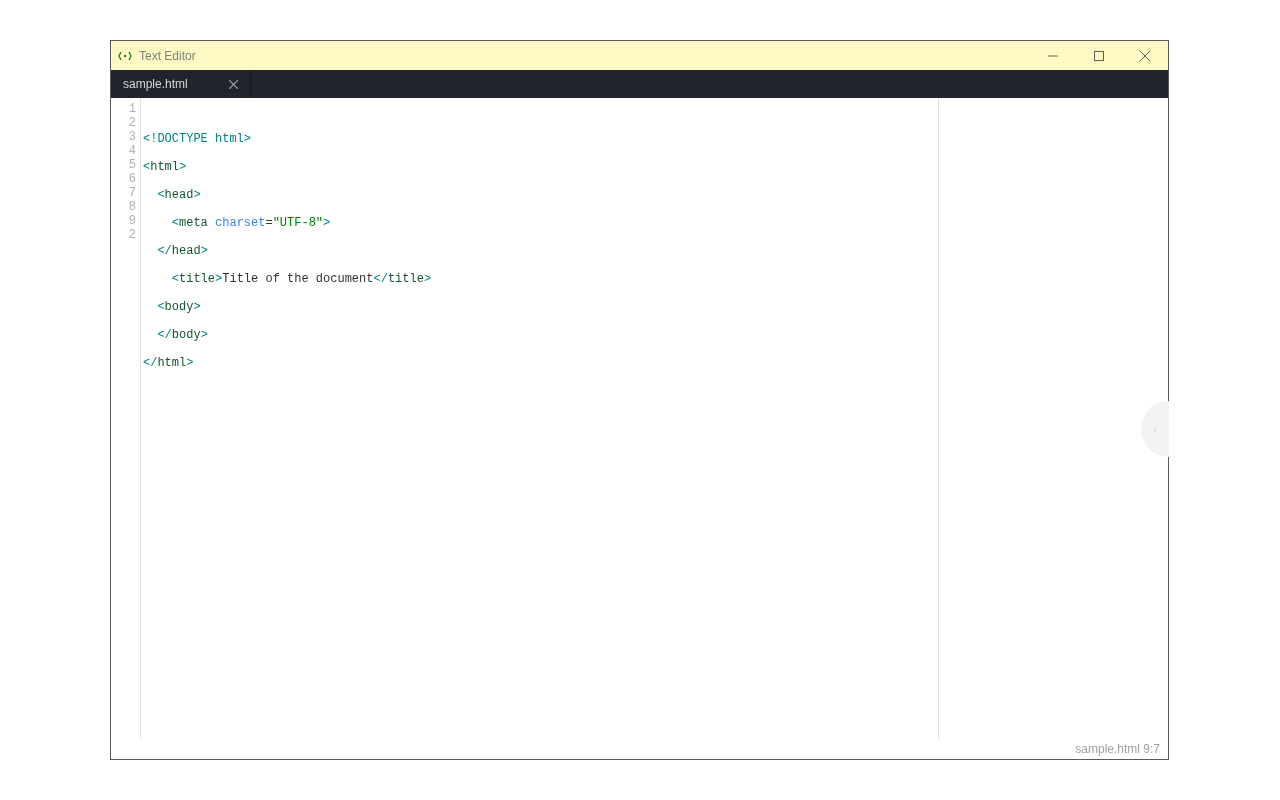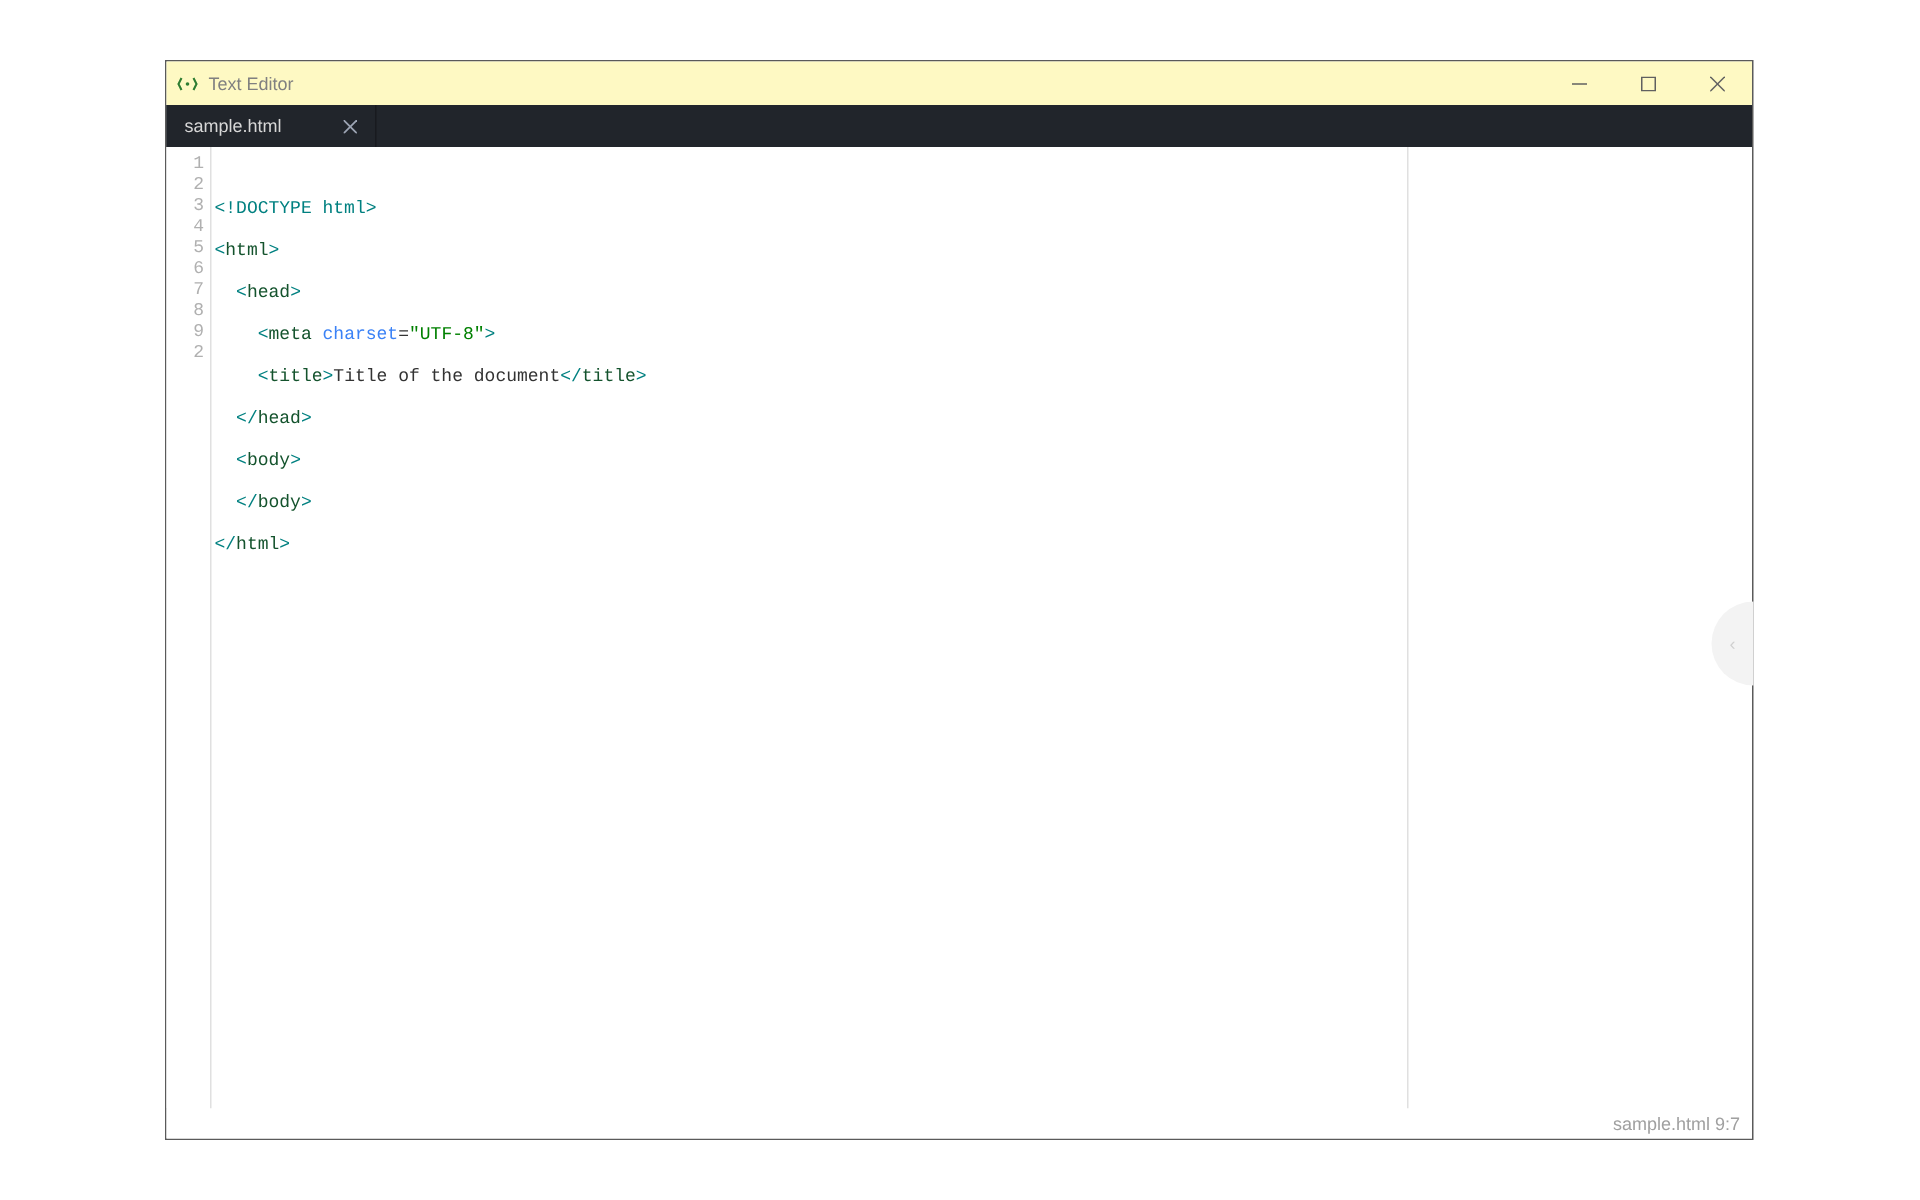--- a/index.html
+++ b/index.html
@@ -210,22 +210,22 @@
       <div>8</div>
       <div>9</div>
       <div>2</div>
     </div>
 
     <div class="code">
 <div class="code-line"><span class="tk-angle">&lt;!DOCTYPE html&gt;</span></div>
 <div class="code-line"><span class="tk-angle">&lt;</span><span class="tk-tag">html</span><span class="tk-angle">&gt;</span></div>
 <div class="code-line"><span>  </span><span class="tk-angle">&lt;</span><span class="tk-tag">head</span><span class="tk-angle">&gt;</span></div>
 <div class="code-line"><span>    </span><span class="tk-angle">&lt;</span><span class="tk-tag">meta</span><span> </span><span class="tk-attr">charset</span><span>=</span><span class="tk-string">"UTF-8"</span><span class="tk-angle">&gt;</span></div>
+<div class="code-line"><span>  </span><span class="tk-angle">&lt;/</span><span class="tk-tag">head</span><span class="tk-angle">&gt;</span></div>
 <div class="code-line"><span>    </span><span class="tk-angle">&lt;</span><span class="tk-tag">title</span><span class="tk-angle">&gt;</span><span class="tk-text">Title of the document</span><span class="tk-angle">&lt;/</span><span class="tk-tag">title</span><span class="tk-angle">&gt;</span></div>
-<div class="code-line"><span>  </span><span class="tk-angle">&lt;/</span><span class="tk-tag">head</span><span class="tk-angle">&gt;</span></div>
 <div class="code-line"><span>  </span><span class="tk-angle">&lt;</span><span class="tk-tag">body</span><span class="tk-angle">&gt;</span></div>
 <div class="code-line"><span>  </span><span class="tk-angle">&lt;/</span><span class="tk-tag">body</span><span class="tk-angle">&gt;</span></div>
 <div class="code-line"><span class="tk-angle">&lt;/</span><span class="tk-tag">html</span><span class="tk-angle">&gt;</span></div>
     </div>
 
     <div class="minimap"></div>
   </div>
 
   <div class="statusbar">
     <span>sample.html</span>

